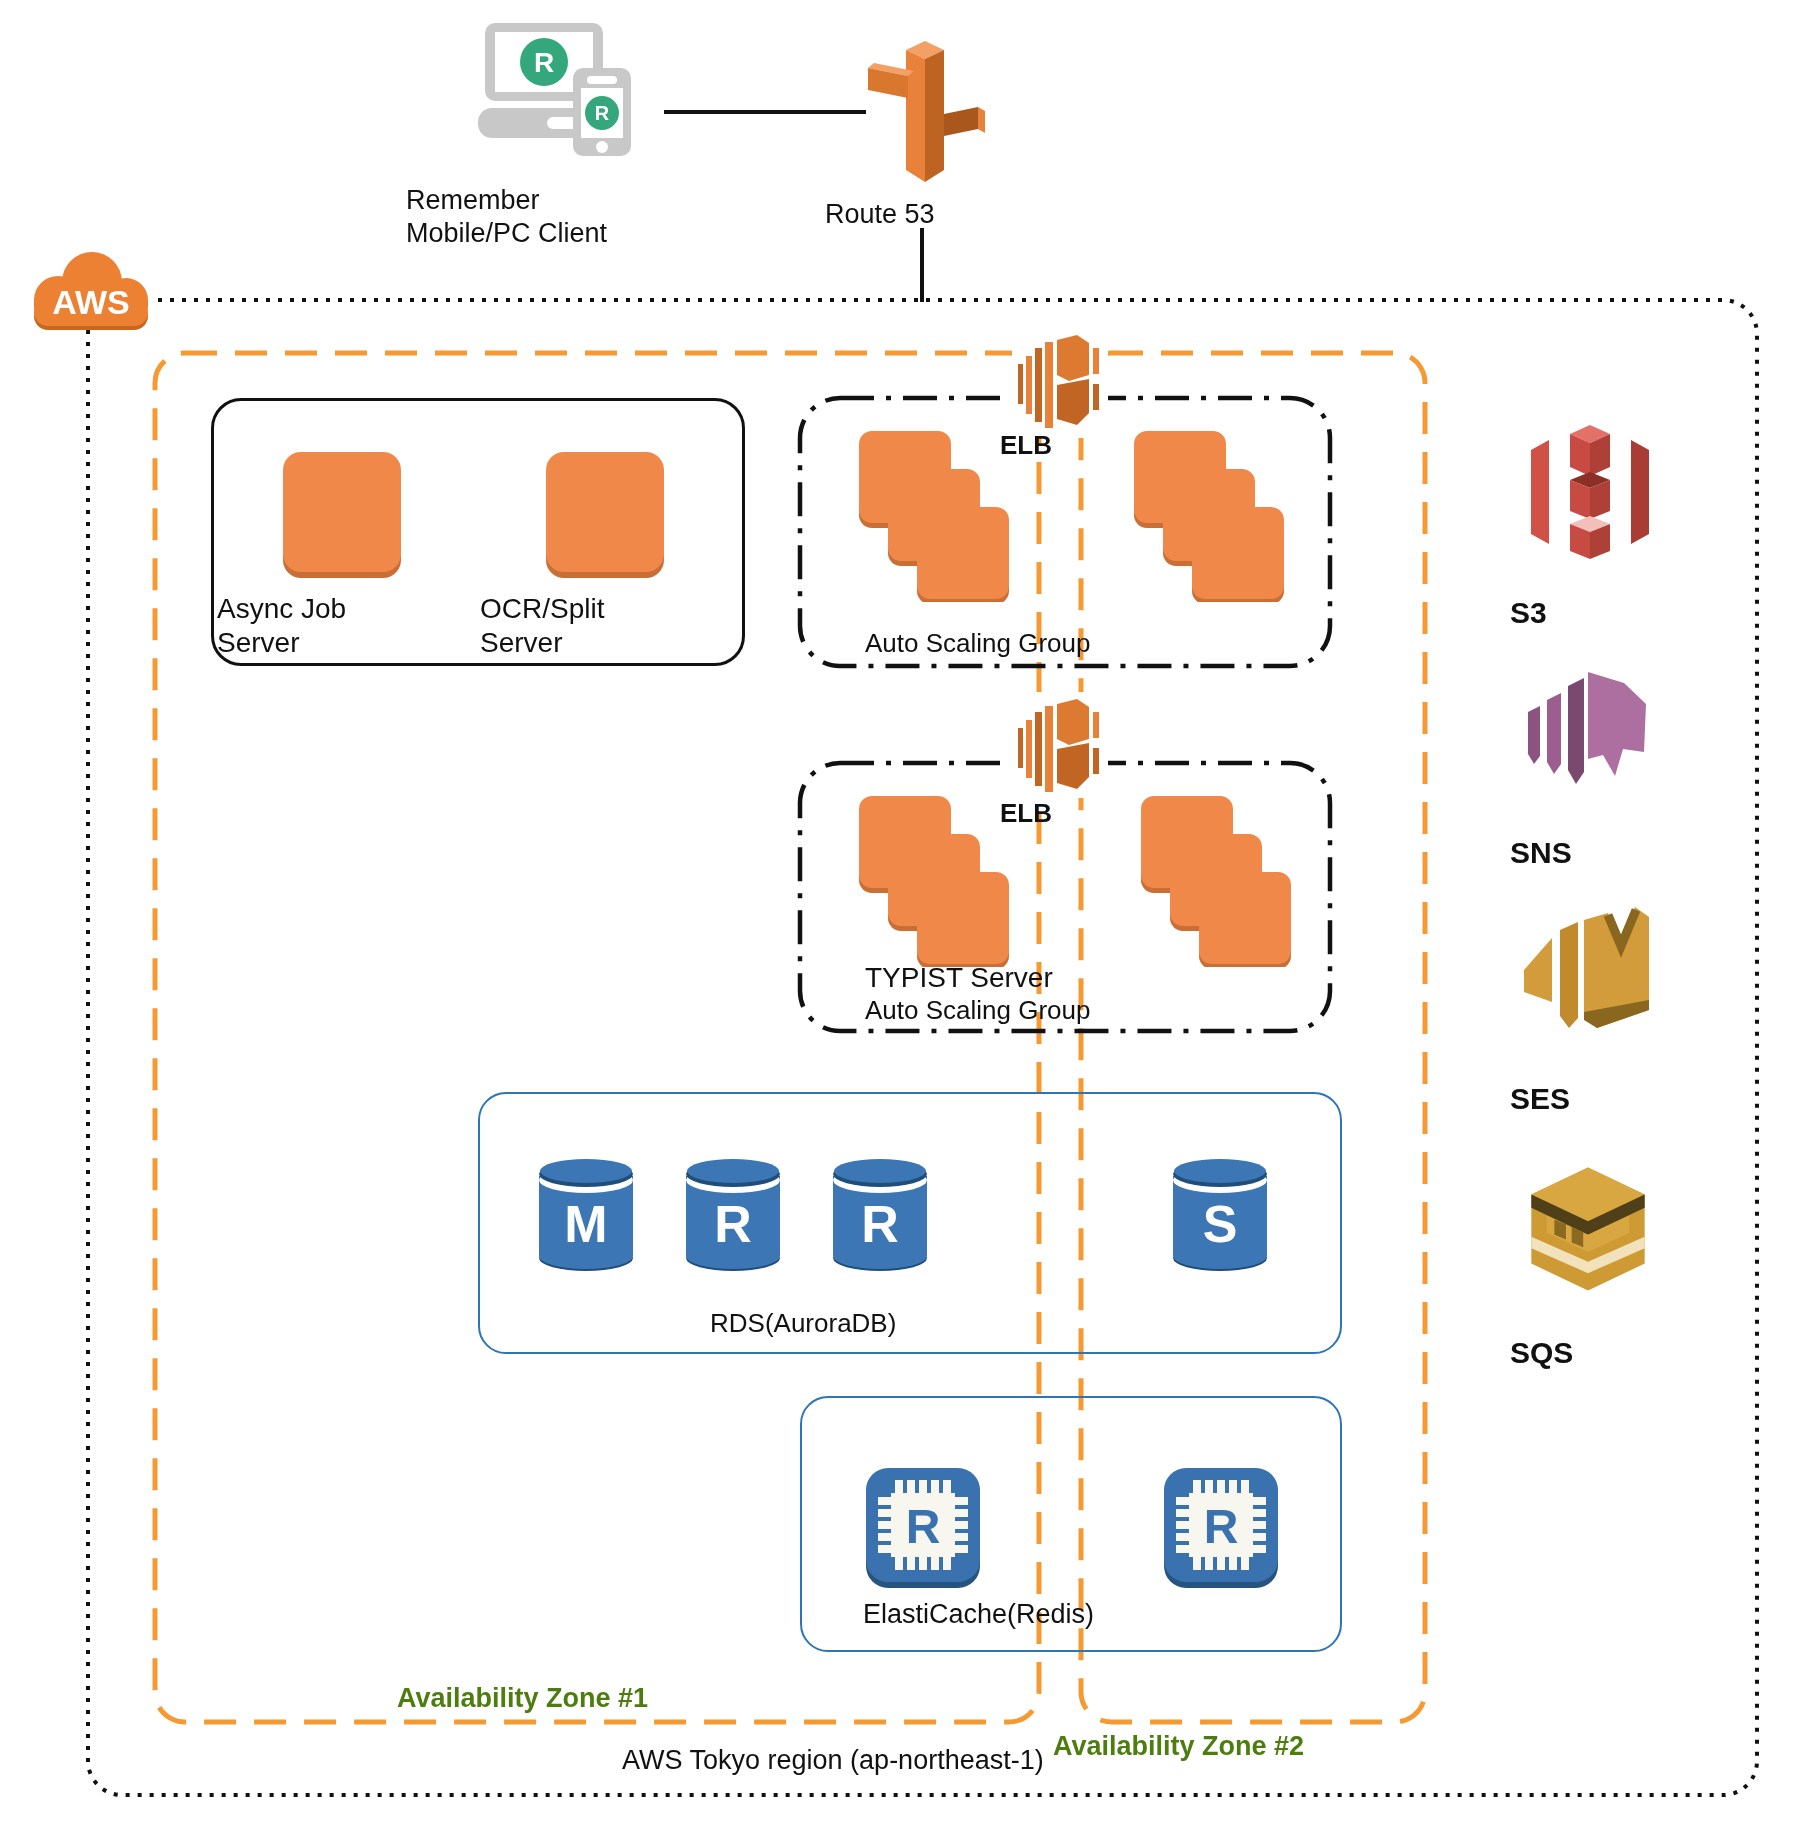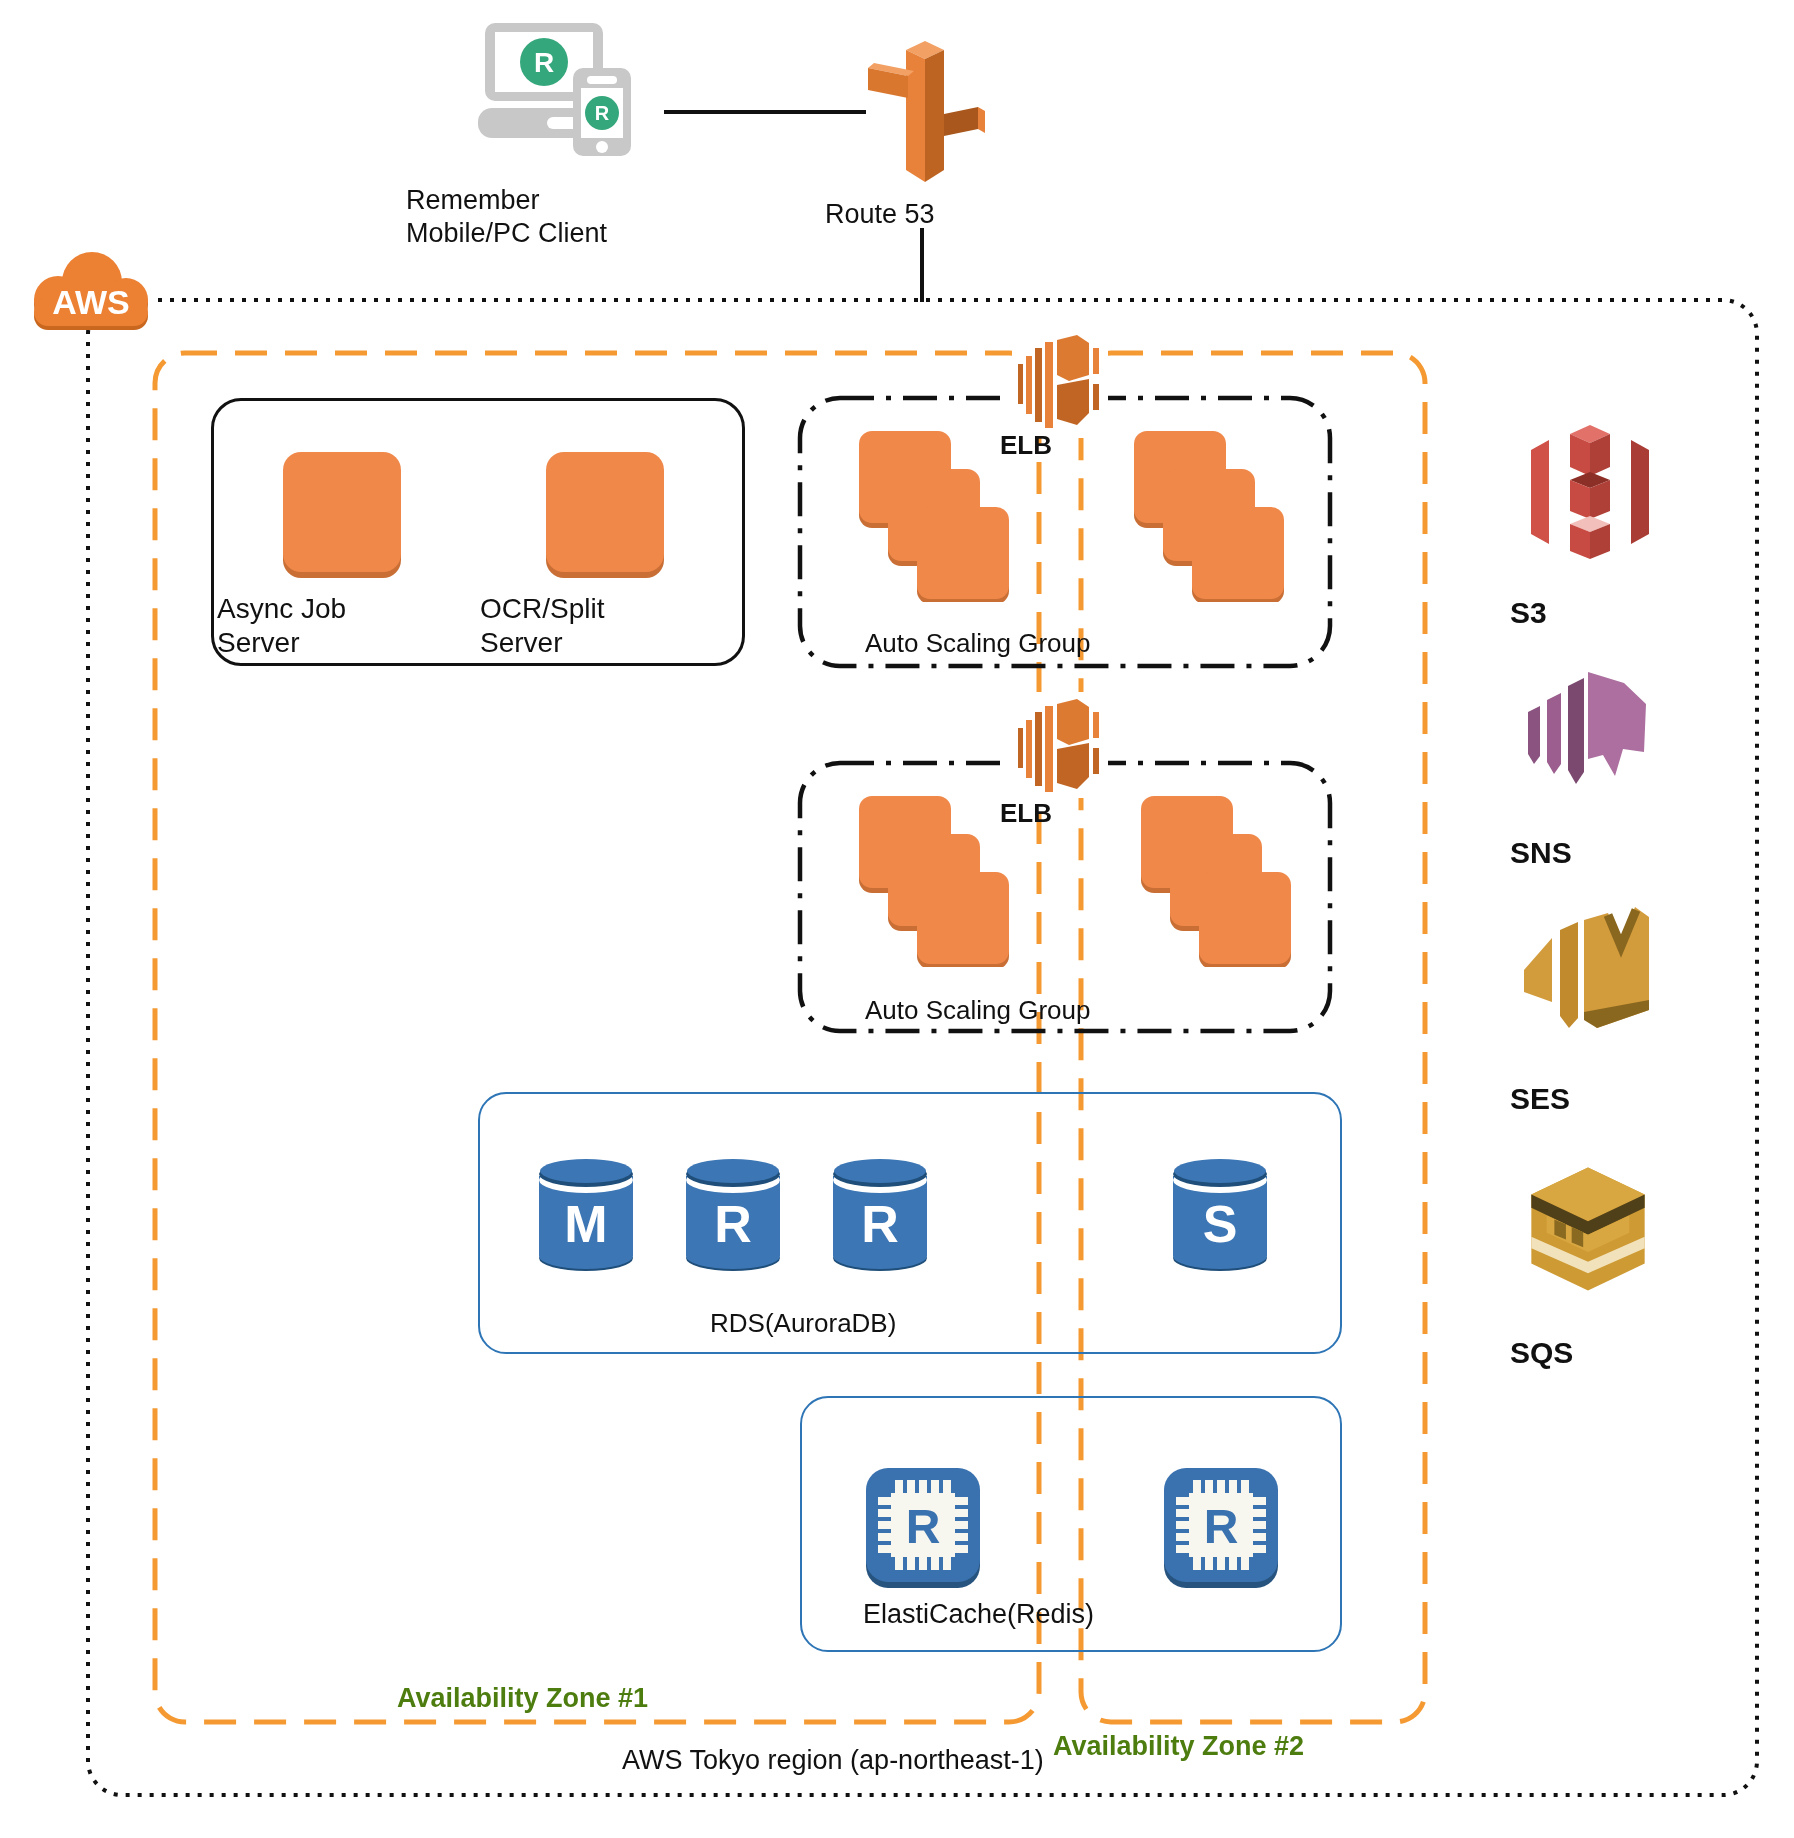--- a/index.html
+++ b/index.html
@@ -170,20 +170,21 @@
       <rect x="59" y="77" width="92" height="92" rx="13" fill="#F0884A"></rect>
   </svg>
   <svg class="abs" style="left:1140px;top:795px" width="152" height="172" viewBox="0 0 152 172">
     <rect x="1" y="6" width="92" height="92" rx="13" fill="#C96E35"></rect>
       <rect x="1" y="1" width="92" height="92" rx="13" fill="#F0884A"></rect>
     <rect x="30" y="44" width="92" height="92" rx="13" fill="#C96E35"></rect>
       <rect x="30" y="39" width="92" height="92" rx="13" fill="#F0884A"></rect>
     <rect x="59" y="82" width="92" height="92" rx="13" fill="#C96E35"></rect>
       <rect x="59" y="77" width="92" height="92" rx="13" fill="#F0884A"></rect>
   </svg>
+  <div class="lbl b" style="left:865px;top:961px;width:400px;font-size:28px">TYPIST Server</div>
   <div class="lbl sub" style="left:865px;top:995px;width:400px">Auto Scaling Group</div>
 
   <div class="box blue" style="left:478px;top:1092px;width:864px;height:262px"></div>
 
   <svg class="abs" style="left:538px;top:1156px" width="96" height="118" viewBox="0 0 96 118">
     <ellipse cx="48" cy="102" rx="47" ry="13" fill="#1E4E79"></ellipse>
     <path d="M1,20 L1,100 A47,13 0 0 0 95,100 L95,20 Z" fill="#3C76B4"></path>
     <ellipse cx="48" cy="24" rx="47" ry="13" fill="#FFFFFF"></ellipse>
     <ellipse cx="48" cy="18" rx="47" ry="13" fill="#1E4E79"></ellipse>
     <ellipse cx="48" cy="15" rx="46" ry="12" fill="#3C76B4"></ellipse>

